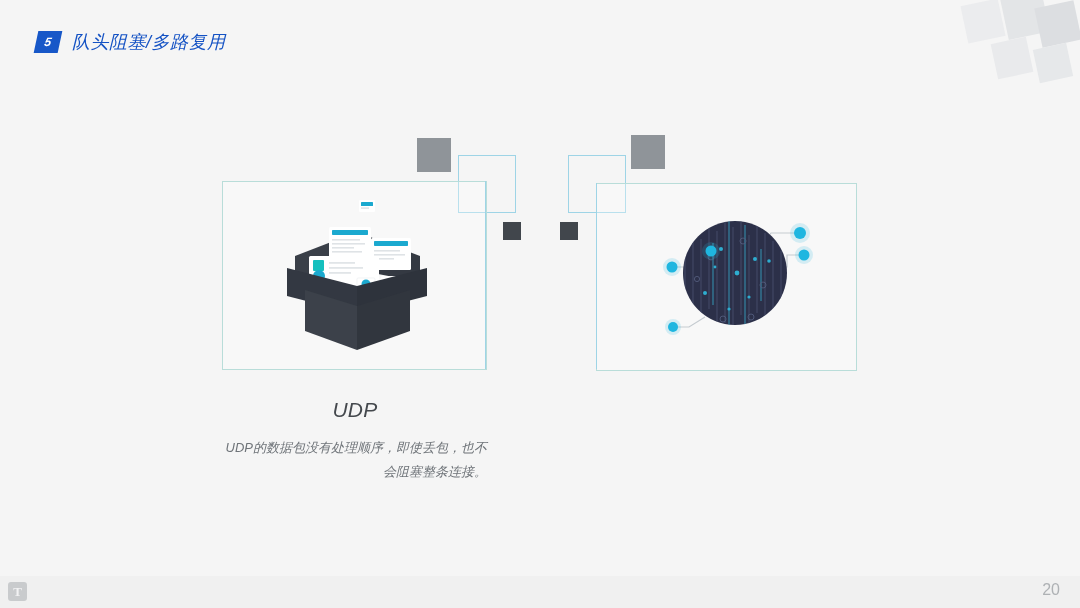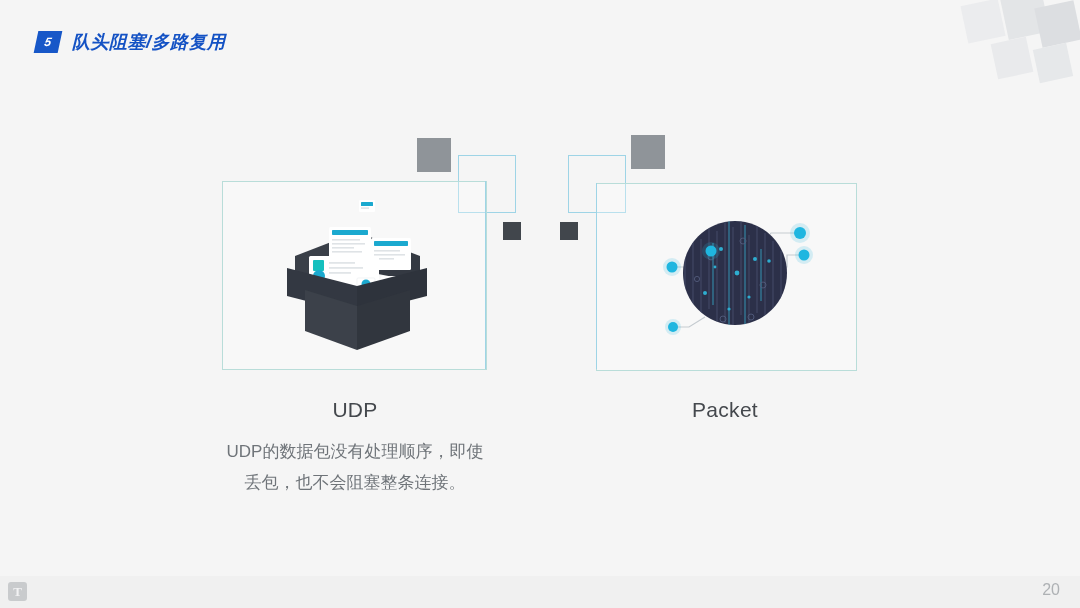--- a/index.html
+++ b/index.html
@@ -61,21 +61,21 @@
     color: #ffffff;
     font-size: 12px;
     font-weight: bold;
     font-style: italic;
     transform: skewX(0deg);
     line-height: 1;
   }
   .title {
     color: #1452c4;
     font-size: 18px;
-    font-weight: bold;
+    font-weight: normal;
     font-style: italic;
     letter-spacing: 0.5px;
     white-space: nowrap;
   }
 
   
   .panel-frame {
     position: absolute;
     border: 1.4px solid #b9ddd9;
     background: rgba(255,255,255,0.28);
@@ -106,34 +106,34 @@
   .fill-sq.d1 { left: 503px; top: 222px; width: 18px; height: 18px; background: #41464c; }
   .fill-sq.d2 { left: 560px; top: 222px; width: 18px; height: 18px; background: #41464c; }
 
   
   .illus { position: absolute; }
   .illus-box    { left: 275px; top: 198px; width: 165px; height: 155px; }
   .illus-circle { left: 645px; top: 205px; width: 180px; height: 140px; }
 
   
   .caption { position: absolute; text-align: center; }
-  .cap-left  { left: 195px; top: 398px; width: 320px; }
+  .cap-left  { left: 195px; top: 398px; width: 320px; font-style: italic; }
   .cap-right { left: 565px; top: 398px; width: 320px; }
 
   .cap-title {
     font-size: 21px;
     color: #44484d;
     margin-bottom: 14px;
     letter-spacing: 0.3px;
   }
   .cap-body {
-    font-size: 17px;
+    font-size: 13px;
     color: #6f7479;
     line-height: 1.85;
-    text-align: center;
+    text-align: right;
     padding: 0 28px;
   }
 
   
   .footer-bar {
     position: absolute;
     left: 0;
     right: 0;
     bottom: 0;
     height: 32px;
@@ -313,21 +313,20 @@
       </g>
     </svg>
   </div>
 
   <div class="caption cap-left">
     <div class="cap-title">UDP</div>
     <div class="cap-body">UDP的数据包没有处理顺序，即使丢包，也不会阻塞整条连接。</div>
   </div>
 
   <div class="caption cap-right">
-    <div class="cap-title">Packet</div>
   </div>
 
   <div class="footer-bar"></div>
   <div class="logo">
     <span class="logo-glyph">T</span>
   </div>
   <div class="page-num">20</div>
 
 </div>
 

